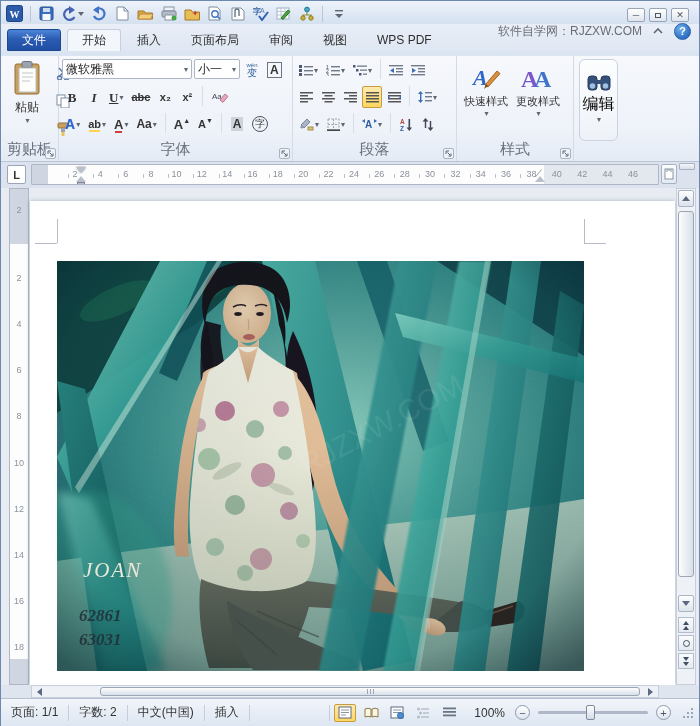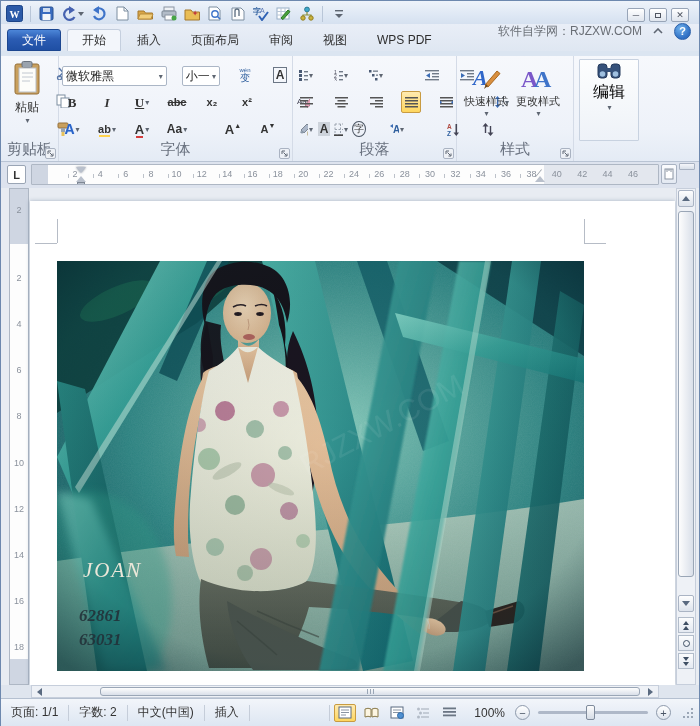--- a/index.html
+++ b/index.html
@@ -37,21 +37,21 @@
     background:radial-gradient(circle at 35% 30%, #6fb1ec, #2f6fc4 70%); color:#fff; font-size:11px;
     font-weight:bold; display:flex; align-items:center; justify-content:center; border:1px solid #2a5fa8; }
 
   
   #ribbon { position:absolute; left:0; top:55px; width:698px; height:106px;
     background:linear-gradient(#f6f8fc,#eef2f9 70%,#e4ebf5); border-bottom:1px solid #b9c4d4; display:flex; }
   .group { position:relative; height:100%; border-right:1px solid #d4dbe7; padding:3px 2px 18px 3px; }
   .glabel { position:absolute; left:0; right:0; bottom:2px; text-align:center; font-size:15px; color:#68707e; }
   .launcher { position:absolute; right:2px; bottom:2px; width:11px; height:11px; border:1px solid #aab3c2;
     border-radius:2px; display:flex; align-items:center; justify-content:center; background:#eef1f6; }
-  .r { display:flex; align-items:flex-end; height:27px; gap:15px; }
+  .r { display:flex; align-items:flex-start; height:27px; gap:2px; }
   .sb { height:22px; min-width:20px; padding:0 2px; display:flex; align-items:center; justify-content:center;
     border-radius:2px; border:1px solid transparent; font-size:13px; color:#333; }
   .car { font-size:8px; color:#5e6672; margin-left:1px; }
   .vsep { width:1px; height:20px; background:#d8dee8; margin:0 3px; }
   .active-btn { background:linear-gradient(#ffeab0,#fed65e); border:1px solid #c89b42 !important; }
 
   
   #grp-clipboard { width:58px; }
   #paste-btn { position:absolute; left:5px; top:4px; width:42px; height:80px; border:1px solid transparent;
     border-radius:3px; display:flex; flex-direction:column; align-items:center; }
@@ -76,22 +76,22 @@
 
   
   #grp-para { width:164px; }
 
   
   #grp-styles { width:117px; }
   .bigbtn { width:52px; height:82px; border:1px solid transparent; border-radius:3px; display:flex;
     flex-direction:column; align-items:center; padding-top:3px; }
   .bigbtn .lbl { font-size:11px; color:#333; margin-top:3px; white-space:nowrap; }
   #grp-edit { width:49px; border-right:none; }
-  #edit-btn { width:60px; height:82px; margin-left:2px; border:1px solid #c8d2e0; border-radius:1px;
-    background:linear-gradient(#fdfefe,#eef2f8); display:flex; flex-direction:column; align-items:center; padding-top:0; }
+  #edit-btn { width:39px; height:82px; margin-left:2px; border:1px solid #c8d2e0; border-radius:6px;
+    background:linear-gradient(#fdfefe,#eef2f8); display:flex; flex-direction:column; align-items:center; padding-top:12px; }
   #grp-filler { flex:1; border-right:none; }
 
   
   #rulerrow { position:absolute; left:0; top:161px; width:698px; height:26px; background:#dde3ee; }
   #tabsel { position:absolute; left:6px; top:3px; width:19px; height:19px; background:#fff;
     border:1px solid #9aa5b5; border-radius:2px; font-size:11px; font-weight:bold; color:#333;
     display:flex; align-items:center; justify-content:center; }
   #hruler { position:absolute; left:30px; top:2px; width:628px; height:21px; background:#cfd6e2;
     border:1px solid #aeb7c4; border-radius:1px; overflow:hidden; }
   #hruler .white { position:absolute; left:16px; top:0; width:496px; height:21px; background:#fdfdfd; }

